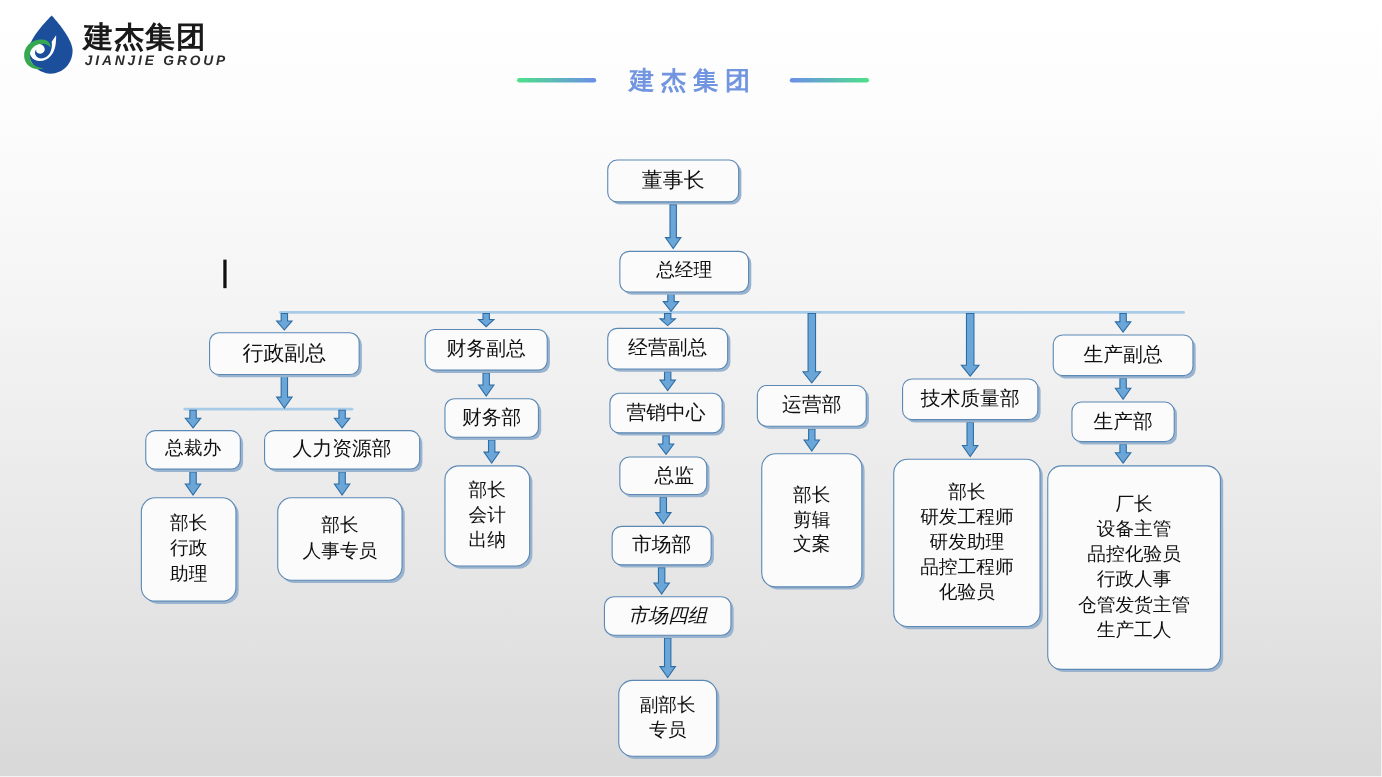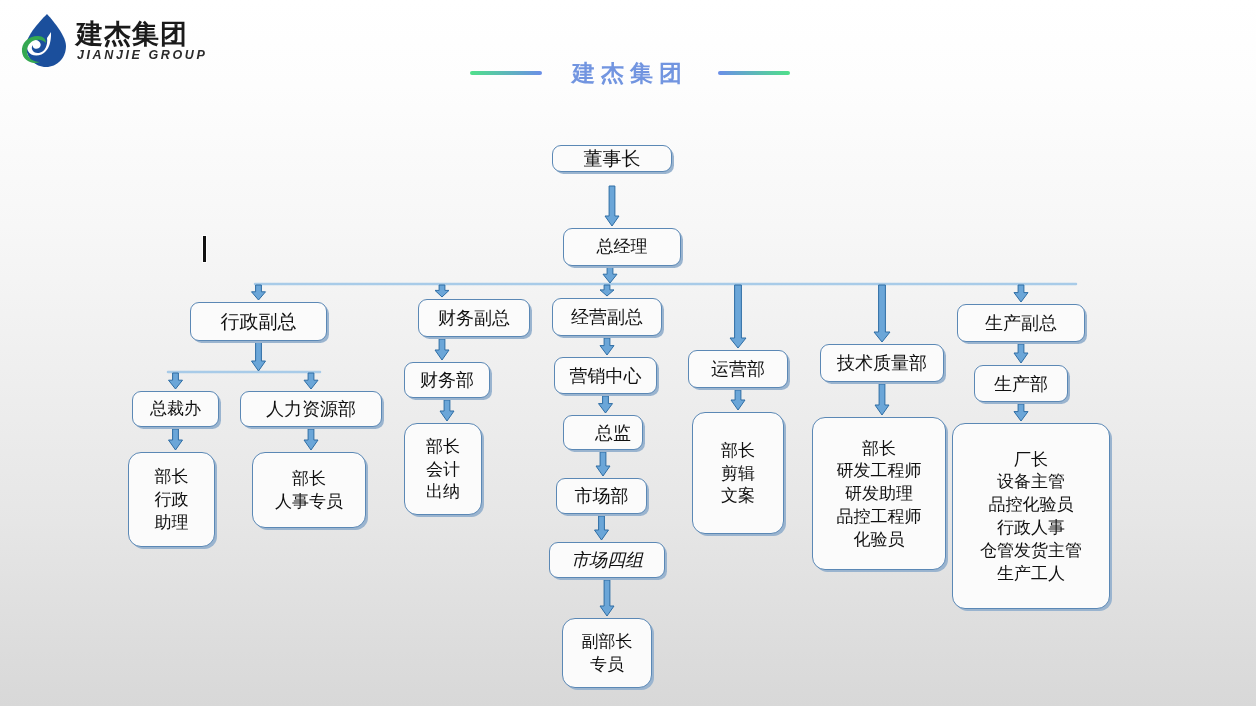--- a/index.html
+++ b/index.html
@@ -170,30 +170,30 @@
       </g>
       <g>
         <polygon points="1018.1,344.0 1023.9,344.0 1023.9,353.0 1028.0,353.0 1021.0,363.0 1014.0,353.0 1018.1,353.0" fill="#6ba6d8" stroke="#2e6da4" stroke-width="1"></polygon>
       </g>
       <g>
         <polygon points="1018.1,404.0 1023.9,404.0 1023.9,411.6 1028.0,411.6 1021.0,421.0 1014.0,411.6 1018.1,411.6" fill="#6ba6d8" stroke="#2e6da4" stroke-width="1"></polygon>
       </g>
     </svg>
 
   <div id="nodes">
-      <div class="node" style="left: 552px; top: 145px; width: 120px; height: 27px; font-size: 19px; border-color: rgb(91, 136, 181); background: rgb(251, 251, 251); color: rgb(16, 16, 16);">
+      <div class="node" style="left: 552px; top: 145px; width: 120px; height: 39px; font-size: 19px; border-color: rgb(91, 136, 181); background: rgb(251, 251, 251); color: rgb(16, 16, 16);">
         <span class="lines">董事长</span>
       </div>
       <div class="node" style="left: 563px; top: 228px; width: 118px; height: 38px; font-size: 17px; border-color: rgb(91, 136, 181); background: rgb(251, 251, 251); color: rgb(16, 16, 16);">
         <span class="lines">总经理</span>
       </div>
       <div class="node" style="left: 190px; top: 302px; width: 137px; height: 39px; font-size: 19px; border-color: rgb(91, 136, 181); background: rgb(251, 251, 251); color: rgb(16, 16, 16);">
         <span class="lines">行政副总</span>
       </div>
-      <div class="node" style="left: 386px; top: 299px; width: 112px; height: 38px; font-size: 18px; border-color: rgb(91, 136, 181); background: rgb(251, 251, 251); color: rgb(16, 16, 16); margin-left: 32px;">
+      <div class="node" style="left: 386px; top: 299px; width: 112px; height: 38px; font-size: 18px; border-color: rgb(91, 136, 181); background: rgb(251, 251, 251); color: rgb(16, 16, 16);">
         <span class="lines">财务副总</span>
       </div>
       <div class="node" style="left: 552px; top: 298px; width: 110px; height: 38px; font-size: 18px; border-color: rgb(91, 136, 181); background: rgb(251, 251, 251); color: rgb(16, 16, 16);">
         <span class="lines">经营副总</span>
       </div>
       <div class="node" style="left: 957px; top: 304px; width: 128px; height: 38px; font-size: 18px; border-color: rgb(91, 136, 181); background: rgb(251, 251, 251); color: rgb(16, 16, 16);">
         <span class="lines">生产副总</span>
       </div>
       <div class="node" style="left: 688px; top: 350px; width: 100px; height: 38px; font-size: 18px; border-color: rgb(91, 136, 181); background: rgb(251, 251, 251); color: rgb(16, 16, 16); justify-content: center;">
         <span class="lines">运营部</span>

